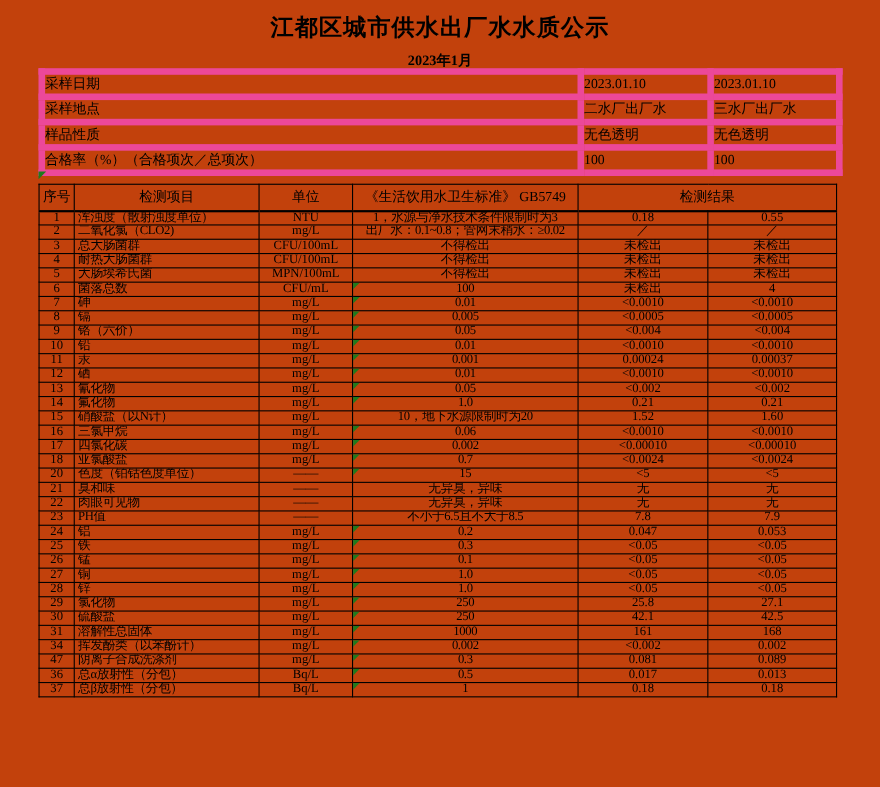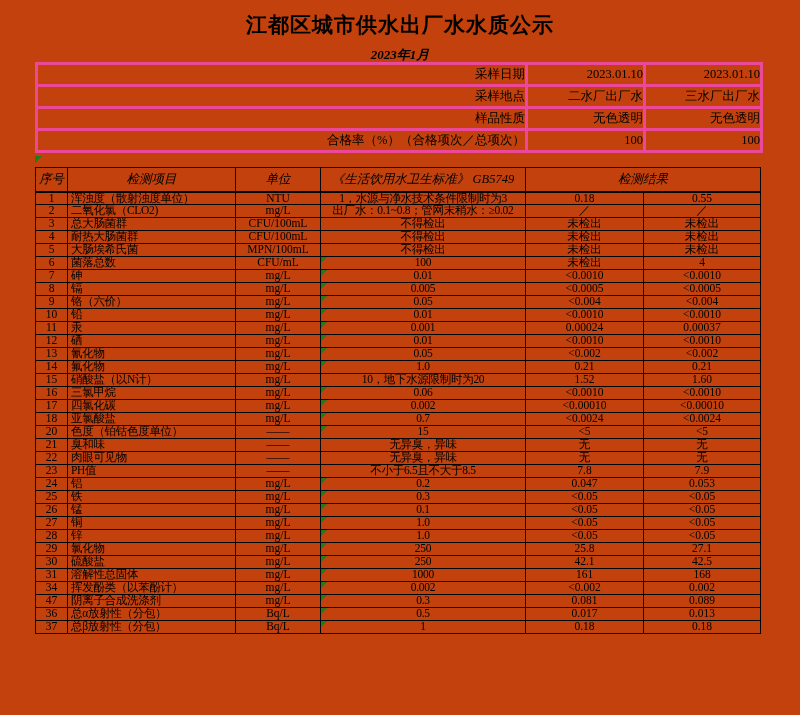--- a/index.html
+++ b/index.html
@@ -3,33 +3,33 @@
 <meta charset="utf-8">
 <style>
   * { box-sizing: border-box; }
   html,body { margin:0; padding:0; }
   body {
     width:800px; height:715px; background:#ffffff; color:#000;
     font-family:"Liberation Serif","DejaVu Serif",serif;
   }
   .page { position:relative; width:800px; height:715px; overflow:hidden; background:#c2410c; }
   .title { text-align:center; font-size:21px; font-weight:bold; padding-top:11px; letter-spacing:1px; }
-  .subtitle { text-align:center; font-size:13px; font-weight:bold; margin-top:7px;font-style:italic; }
+  .subtitle { text-align:center; font-size:13px; font-weight:bold; margin-top:7px; }
   table { border-collapse:collapse; table-layout:fixed; }
   .info-table { position:absolute; left:35px; top:62px; width:725px; }
   .info-table td {
-    border:3px solid #ec4899; height:22px; padding:0;
-    text-align:right; vertical-align:middle; font-size:12.5px;
+    border:6px solid #ec4899; height:22px; padding:0;
+    text-align:left; vertical-align:middle; font-size:12.5px;
     white-space:nowrap; overflow:hidden;
   }
   .results-table { position:absolute; left:35px; top:167px; width:725px; }
   .results-table th {
     border:1px solid #000; border-bottom-width:2px; height:24px; padding:0;
     font-weight:normal; font-size:12.5px; text-align:center; vertical-align:middle;
-    white-space:nowrap; overflow:hidden;font-style:italic;
+    white-space:nowrap; overflow:hidden;
   }
   .results-table td {
     border:1px solid #000; height:13px; padding:0; position:relative;
     font-size:11.5px; line-height:1; text-align:center; vertical-align:middle;
     white-space:nowrap; overflow:hidden;
   }
   .c-item { text-align:left !important; padding-left:3px !important; letter-spacing:-0.3px; }
   .c-std  { letter-spacing:-0.3px; }
   .flag {
     position:absolute; top:0; left:0; width:0; height:0;

